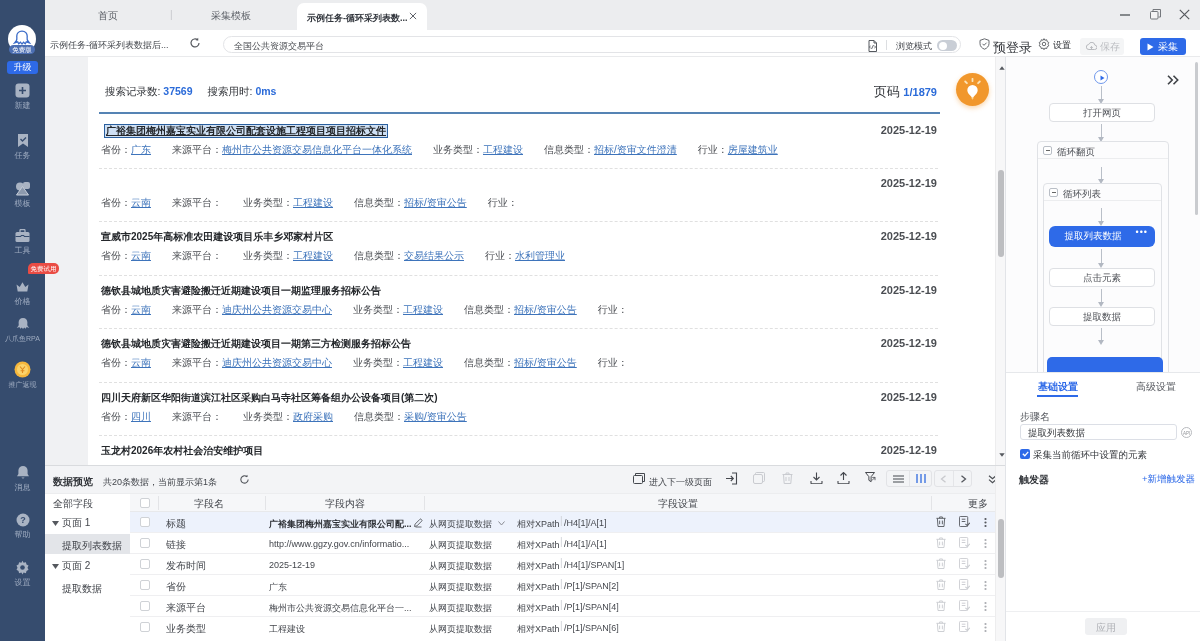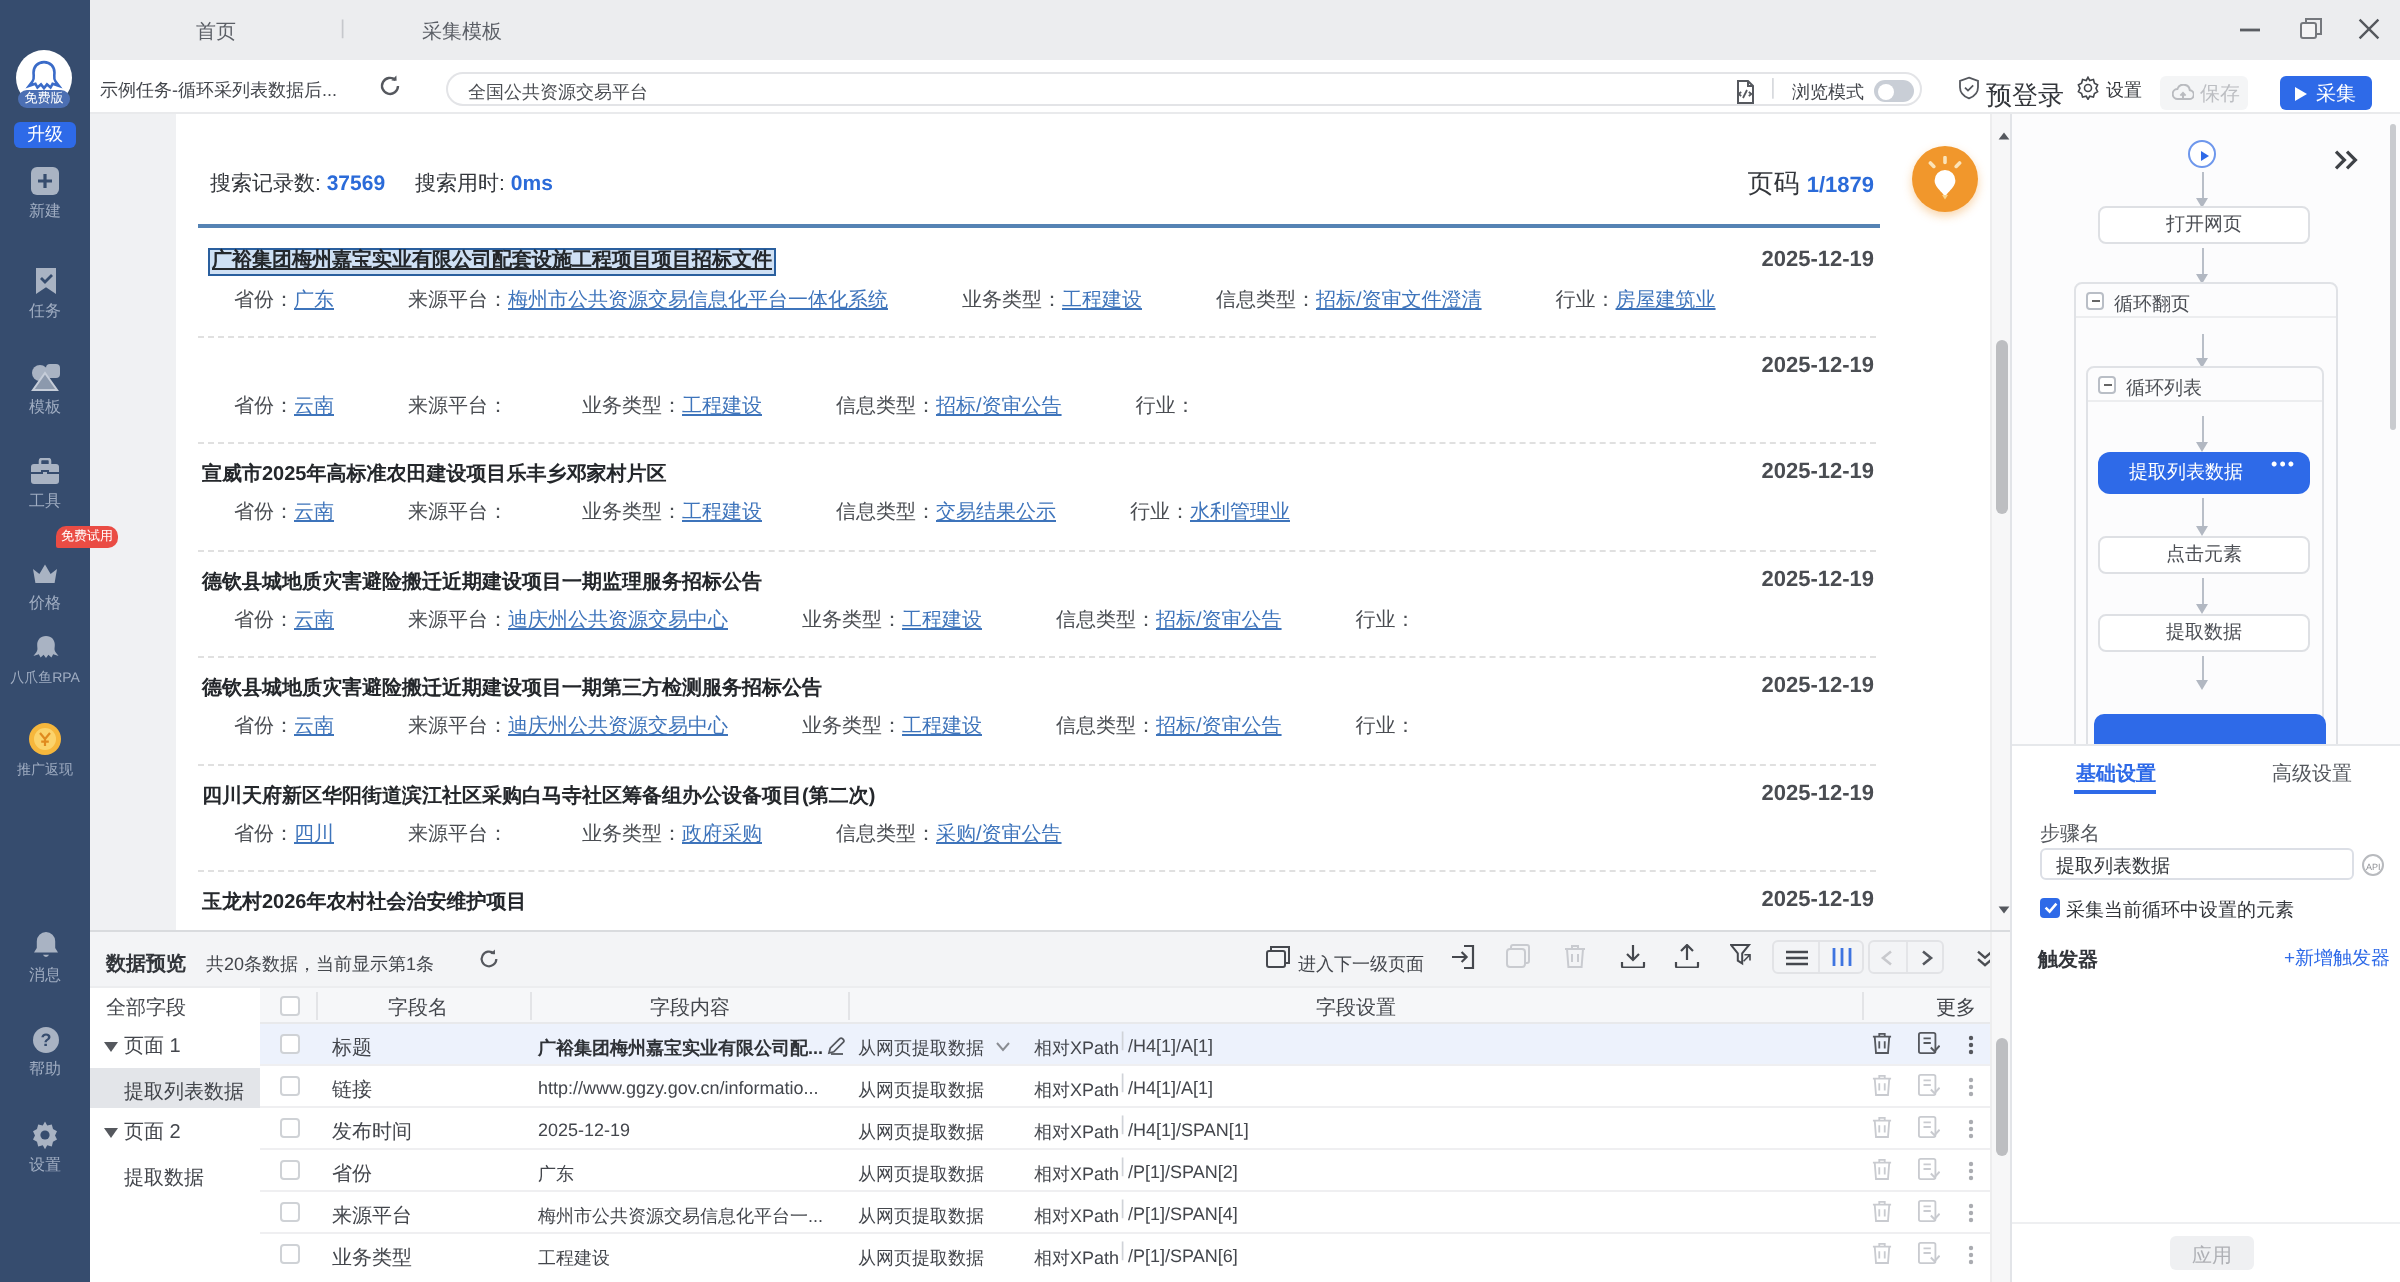--- a/index.html
+++ b/index.html
@@ -24,21 +24,21 @@
 #toolbar { position:absolute; left:45px; top:30px; width:1155px; height:27px; background:#fff; border-bottom:1px solid #e9eaec; }
 #urlpill { position:absolute; left:178px; top:6px; width:738px; height:17px; border:1px solid #e3e4e7; border-radius:9px; background:#fff; }
 
 
 #graystrip { position:absolute; left:45px; top:57px; width:45px; height:408px; background:#F0F1F3; }
 #browser { position:absolute; left:88px; top:57px; width:907px; height:408px; background:#fff; overflow:hidden; }
 .item-title { font-size:10px; font-weight:bold; color:#24272b; }
 .item-date { position:absolute; right:58px; font-size:11px; font-weight:bold; color:#4a4d52; }
 .meta { position:absolute; left:13px; font-size:10px; color:#4a4d52; white-space:nowrap; }
 .lnk { color:#3E74BB; text-decoration:underline; }
-.mg { display:inline-block; margin-right:21px;margin-left:16px; }
+.mg { display:inline-block; margin-right:21px; }
 .dash { position:absolute; left:11px; width:839px; border-bottom:1px dashed #e0e0e0; }
 
 
 #bottom { position:absolute; left:45px; top:465px; width:960px; height:216px; background:#fff; border-top:1px solid #D9DBDE; z-index:20; }
 #bottom .hdr { position:absolute; left:0; top:0; width:100%; height:28px; background:#F3F4F6; border-bottom:1px solid #ECEDEF; }
 .btxt { font-size:10px; color:#43464c; }
 .b9 { font-size:9px !important; }
 #fieldcol { position:absolute; left:0; top:28px; width:85px; height:148px; background:#fff; }
 #btable { position:absolute; left:85px; top:28px; width:865px; height:148px; }
 .brow { position:absolute; left:0; width:100%; height:21px; border-bottom:1px solid #efeff1; }
@@ -149,20 +149,26 @@
         <path d="M7.5 0.8 l1.1 2 l2.3 -0.6 l0.6 2.3 l2 1.1 l-1 2.1 l1 2.1 l-2 1.1 l-0.6 2.3 l-2.3 -0.6 l-1.1 2 l-1.1 -2 l-2.3 0.6 l-0.6 -2.3 l-2 -1.1 l1 -2.1 l-1 -2.1 l2 -1.1 l0.6 -2.3 l2.3 0.6 z" fill="#A9B3C3"></path>
         <circle cx="7.5" cy="7.5" r="2.3" fill="#364C6E"></circle>
       </svg>
     <span class="sblabel">设置</span>
   </div>
 </div>
 <div id="tabbar">
   <span class="tabtxt" style="left:53px;">首页</span>
   <span class="tabtxt" style="left:125px; color:#c6c8cc;">|</span>
   <span class="tabtxt" style="left:166px;">采集模板</span>
+  <div id="activetab">
+    <span class="t">示例任务-循环采列表数...</span>
+    <svg class="abs" style="left:112px; top:9px;" width="8" height="8" viewBox="0 0 9 9">
+        <path d="M1 1 l7 7 M8 1 l-7 7" stroke="#5b5f66" stroke-width="1.1"></path>
+      </svg>
+  </div>
   <svg class="winctl" style="left:1075px; top:13.5px;" width="10" height="2" viewBox="0 0 10 2">
       <path d="M0 1 h10" stroke="#5a5d62" stroke-width="1.4"></path>
     </svg>
   <svg class="winctl" style="left:1105px; top:9px;" width="11" height="11" viewBox="0 0 11 11">
       <path d="M3 2.5 v-2 h7.5 v7.5 h-2" fill="none" stroke="#75787d" stroke-width="1"></path>
       <rect x="0.5" y="2.5" width="7.5" height="7.5" rx="1" fill="#F4F4F5" stroke="#75787d" stroke-width="1"></rect>
     </svg>
   <svg class="winctl" style="left:1134px; top:9px;" width="11" height="11" viewBox="0 0 11 11">
       <path d="M0.8 0.8 l9.4 9.4 M10.2 0.8 l-9.4 9.4" stroke="#55585d" stroke-width="1.2"></path>
     </svg>

